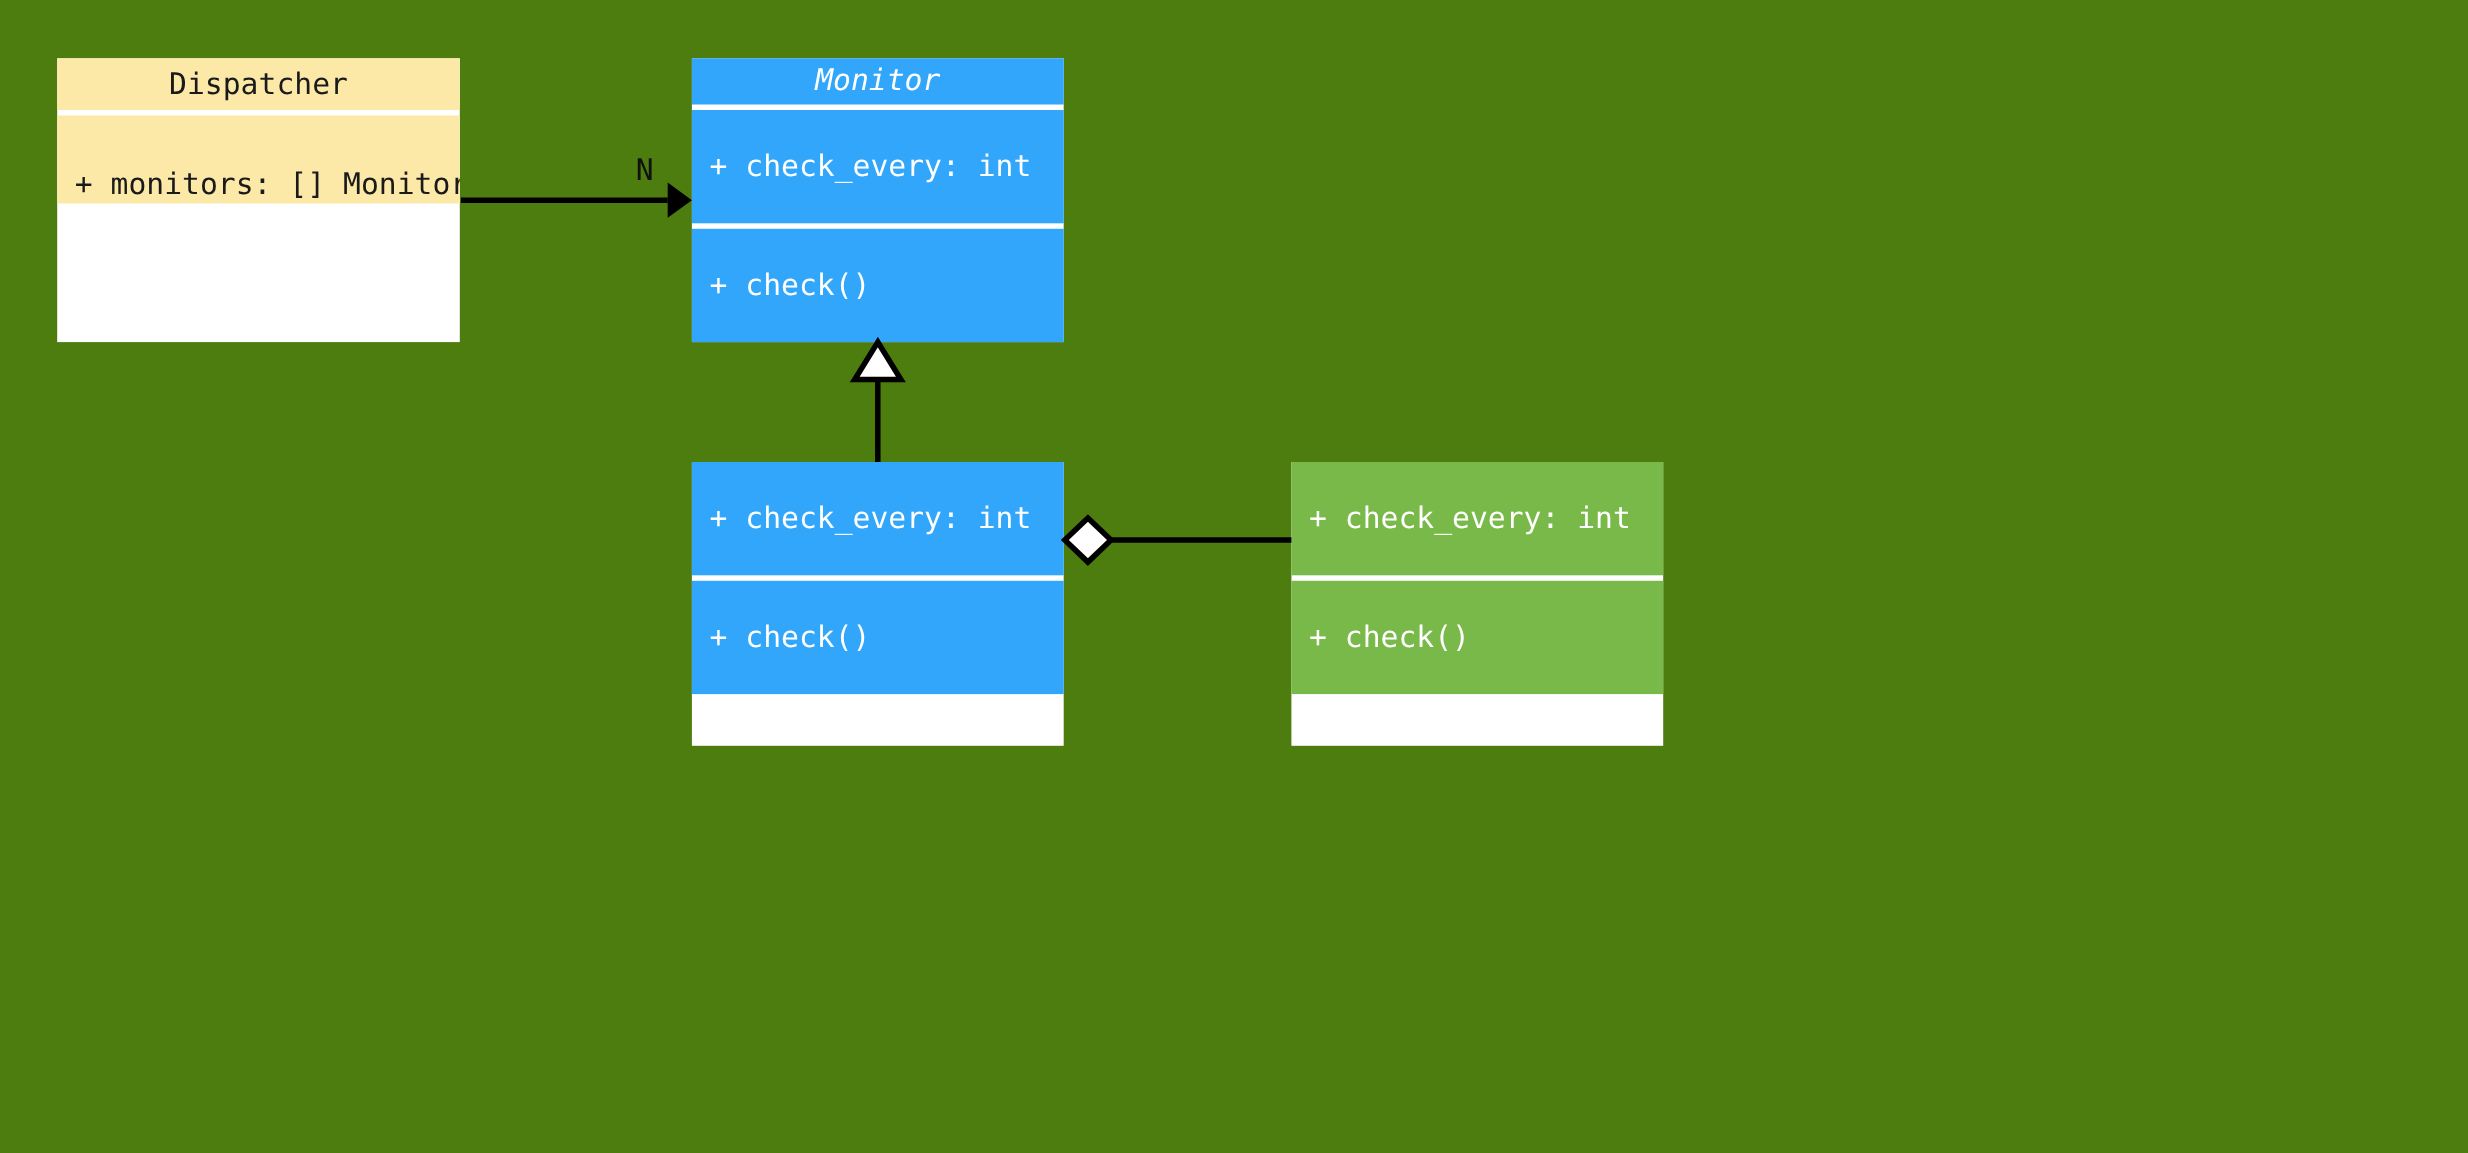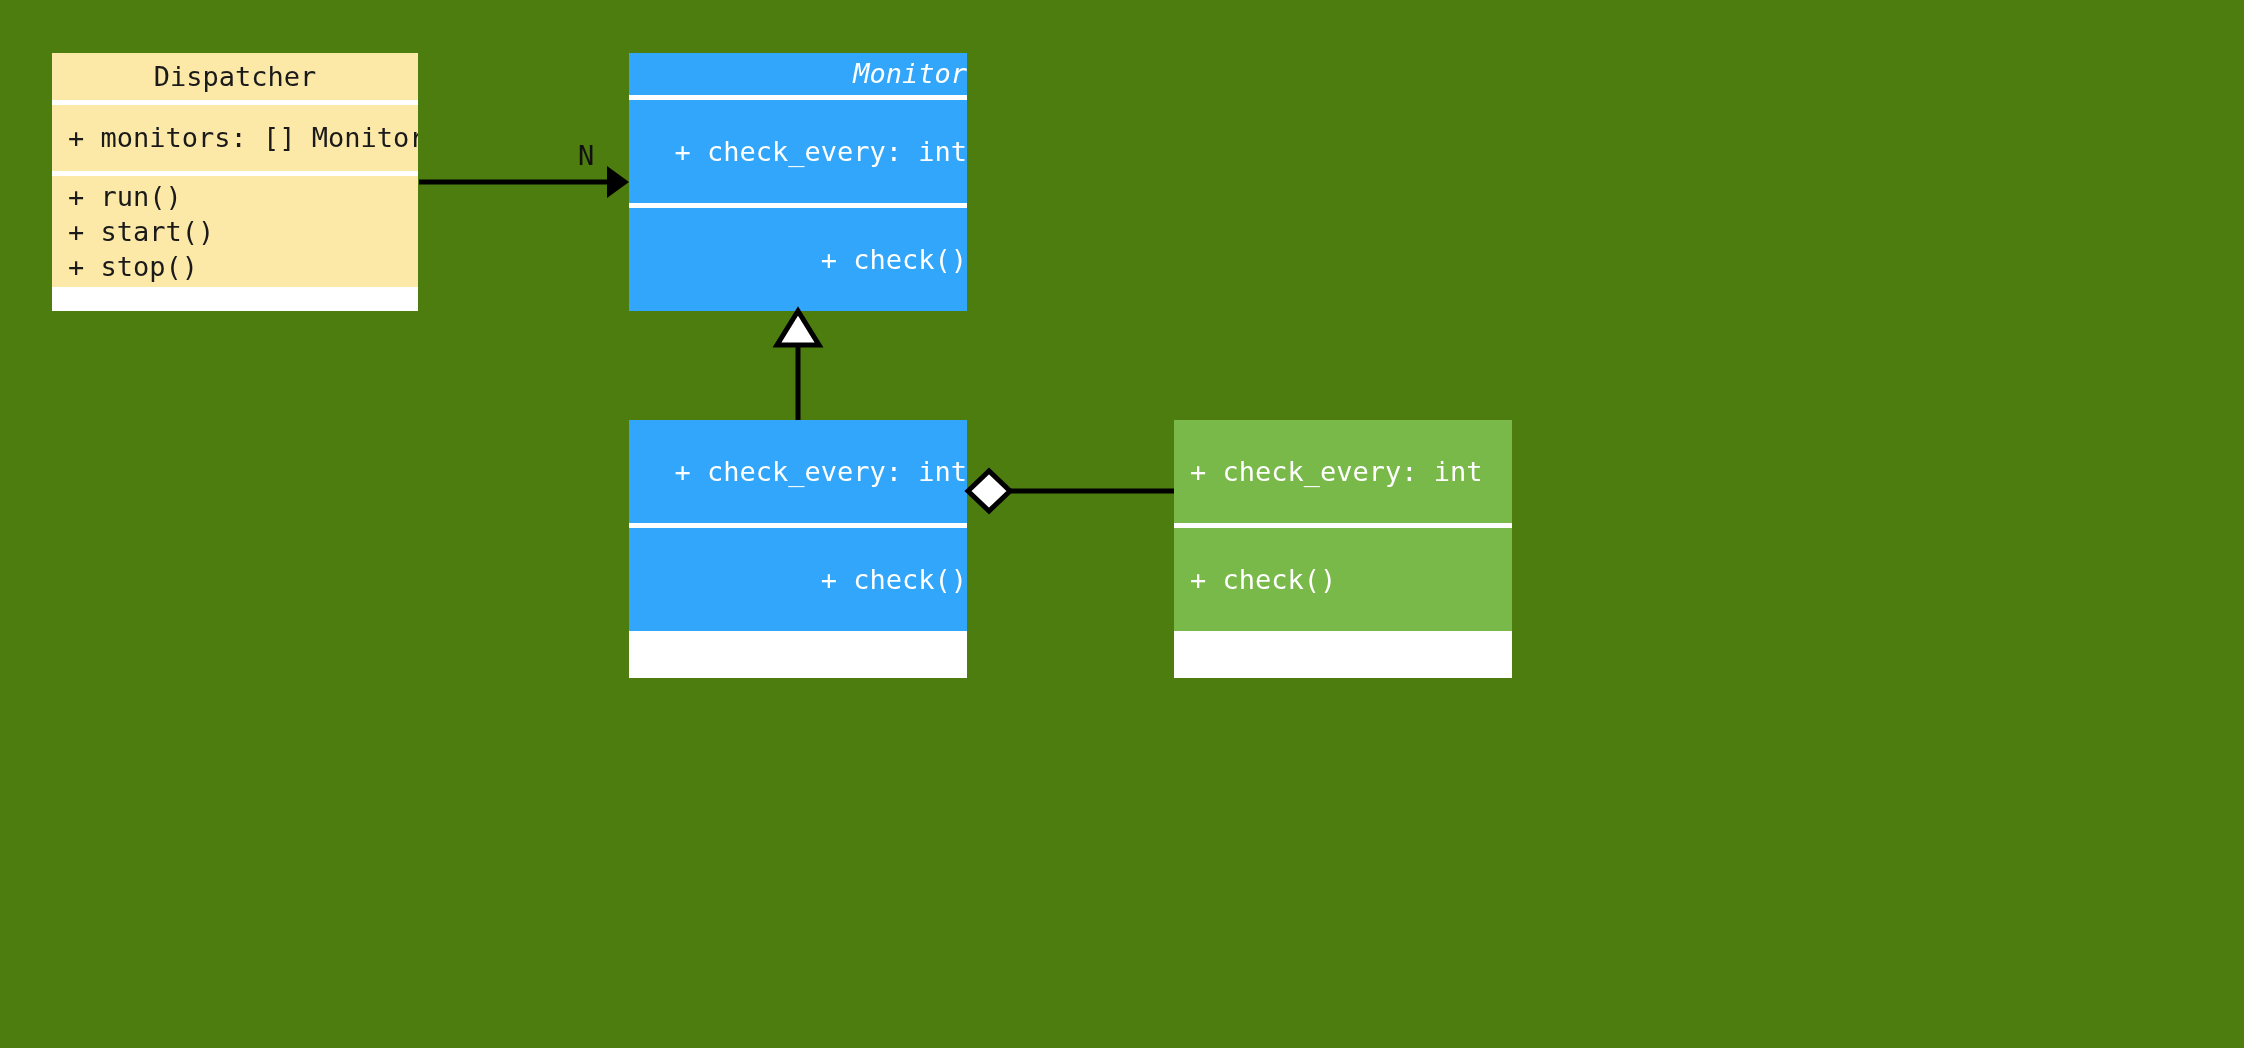--- a/index.html
+++ b/index.html
@@ -56,21 +56,21 @@
     line-height: 1.30;
     white-space: pre;
   }
 
   
   .theme-yellow .compartment { background: #fce9a8; }
   .theme-yellow .class-title,
   .theme-yellow .member-line { color: #1a1a1a; }
 
   
-  .theme-blue .compartment { background: #31a6fb; align-items: flex-end; }
+  .theme-blue .compartment { background: #31a6fb; }
   .theme-blue .class-title,
   .theme-blue .member-line { color: #ffffff; }
 
   
   .theme-green .compartment { background: #79b949; }
   .theme-green .class-title,
   .theme-green .member-line { color: #ffffff; }
 
   
   #connectors {
@@ -90,27 +90,22 @@
 </style>
 </head>
 <body>
 
 <div id="canvas">
 
   <div class="uml-class theme-yellow" style="left:52px; top:53px; width:366px; height:258px;">
     <div class="compartment title-comp" style="height:47px;">
       <div class="class-title">Dispatcher</div>
     </div>
-    <div class="compartment body-comp" style="height:66px;">
+    <div class="compartment body-comp" style="height:80px;justify-content:flex-end;">
       <div class="member-line">+ monitors: [] Monitor</div>
-    </div>
-    <div class="compartment body-comp" style="height:111px;">
-      <div class="member-line">+ run()</div>
-      <div class="member-line">+ start()</div>
-      <div class="member-line">+ stop()</div>
     </div>
   </div>
 
   <div class="uml-class theme-blue" style="left:629px; top:53px; width:338px; height:258px;">
     <div class="compartment title-comp" style="height:42px;">
       <div class="class-title abstract">Monitor</div>
     </div>
     <div class="compartment body-comp" style="height:103px;">
       <div class="member-line">+ check_every: int</div>
     </div>

